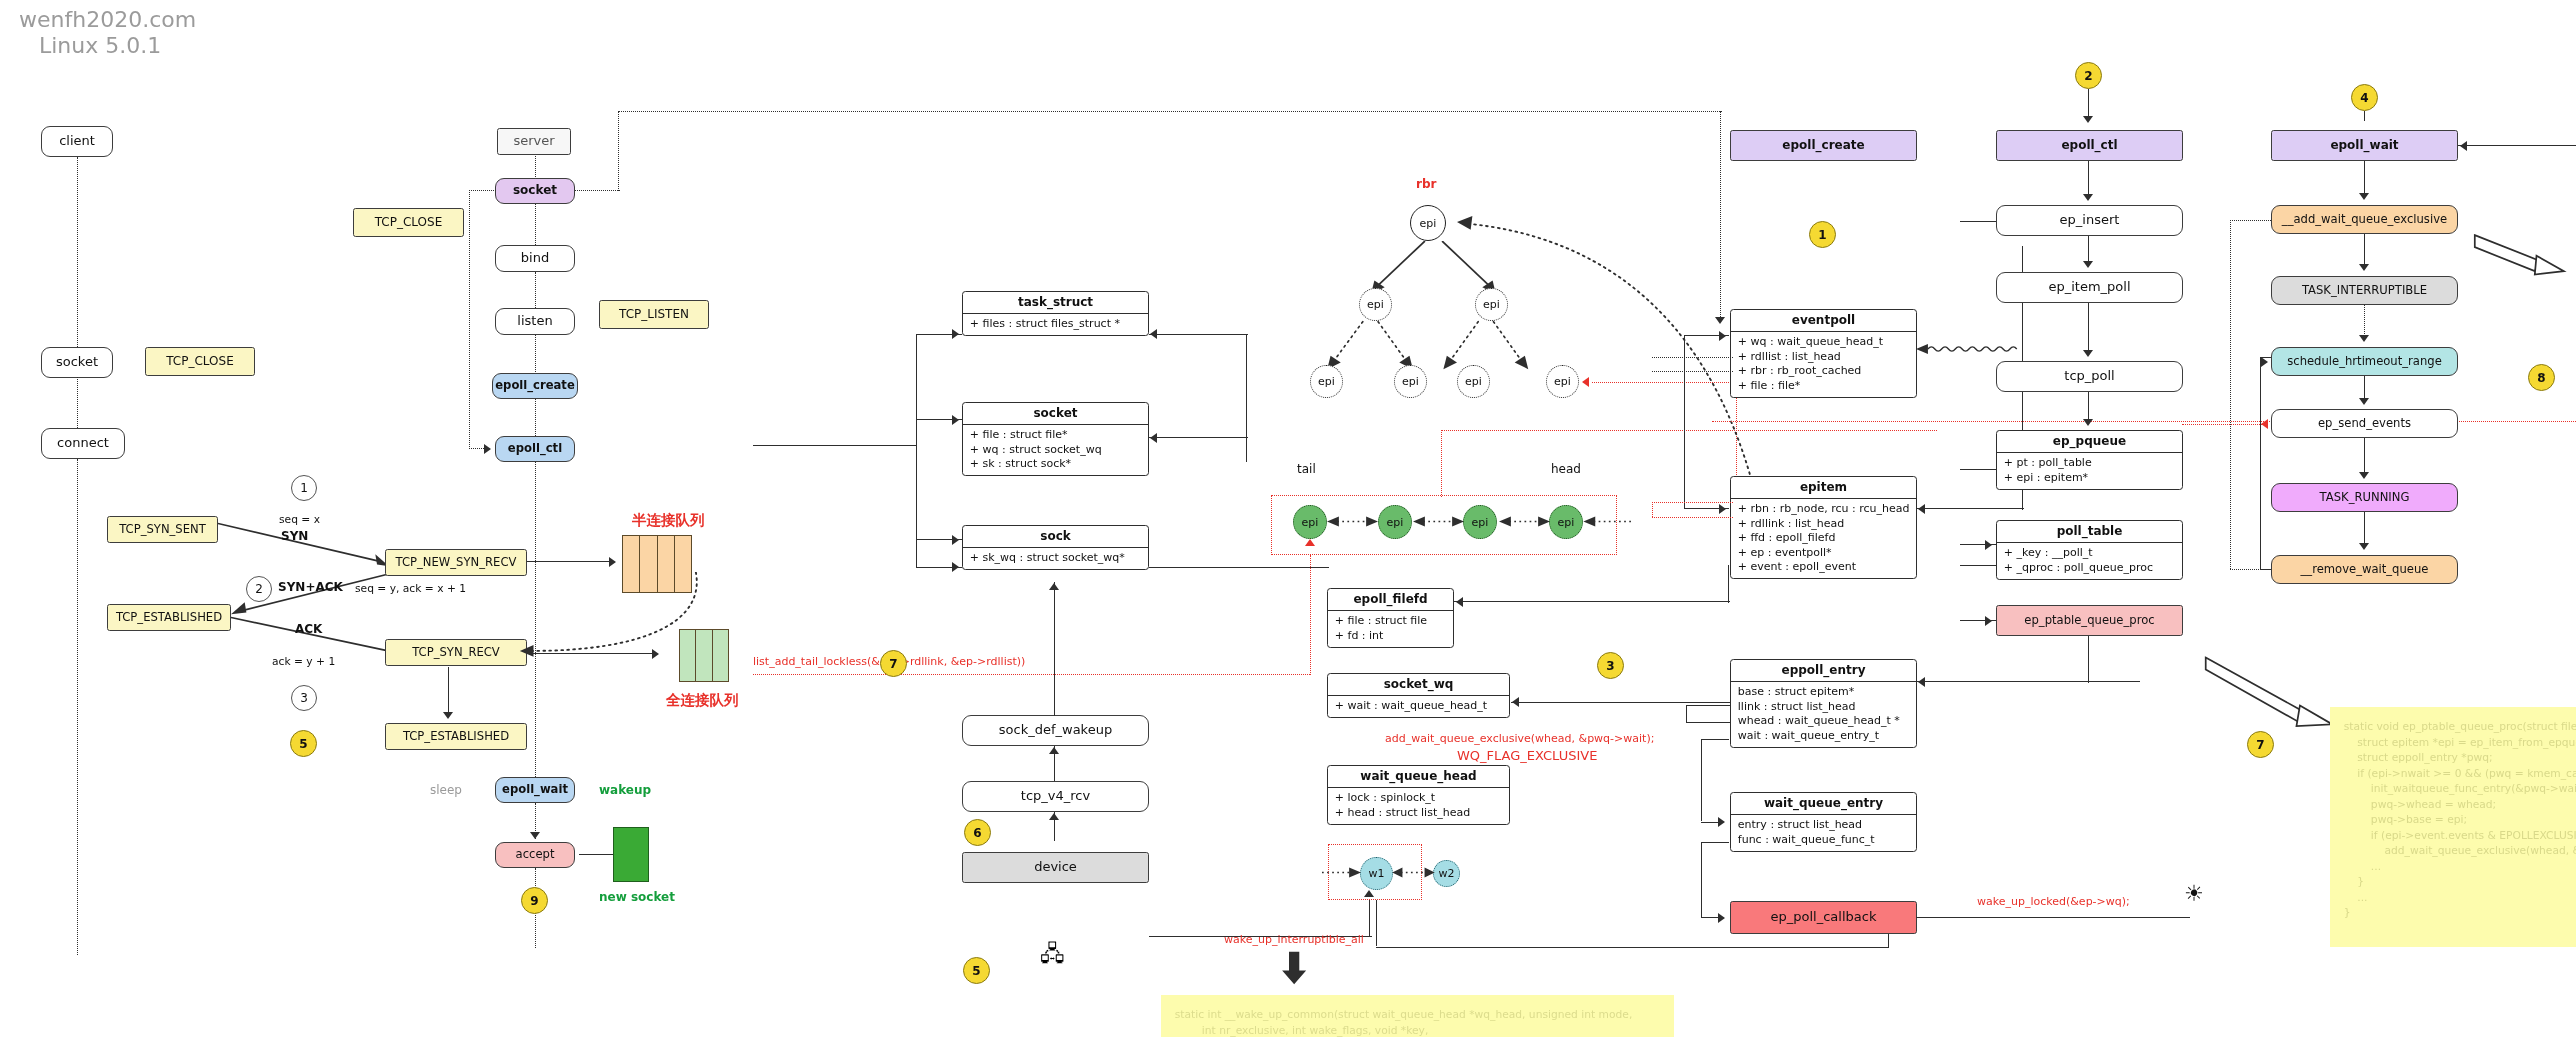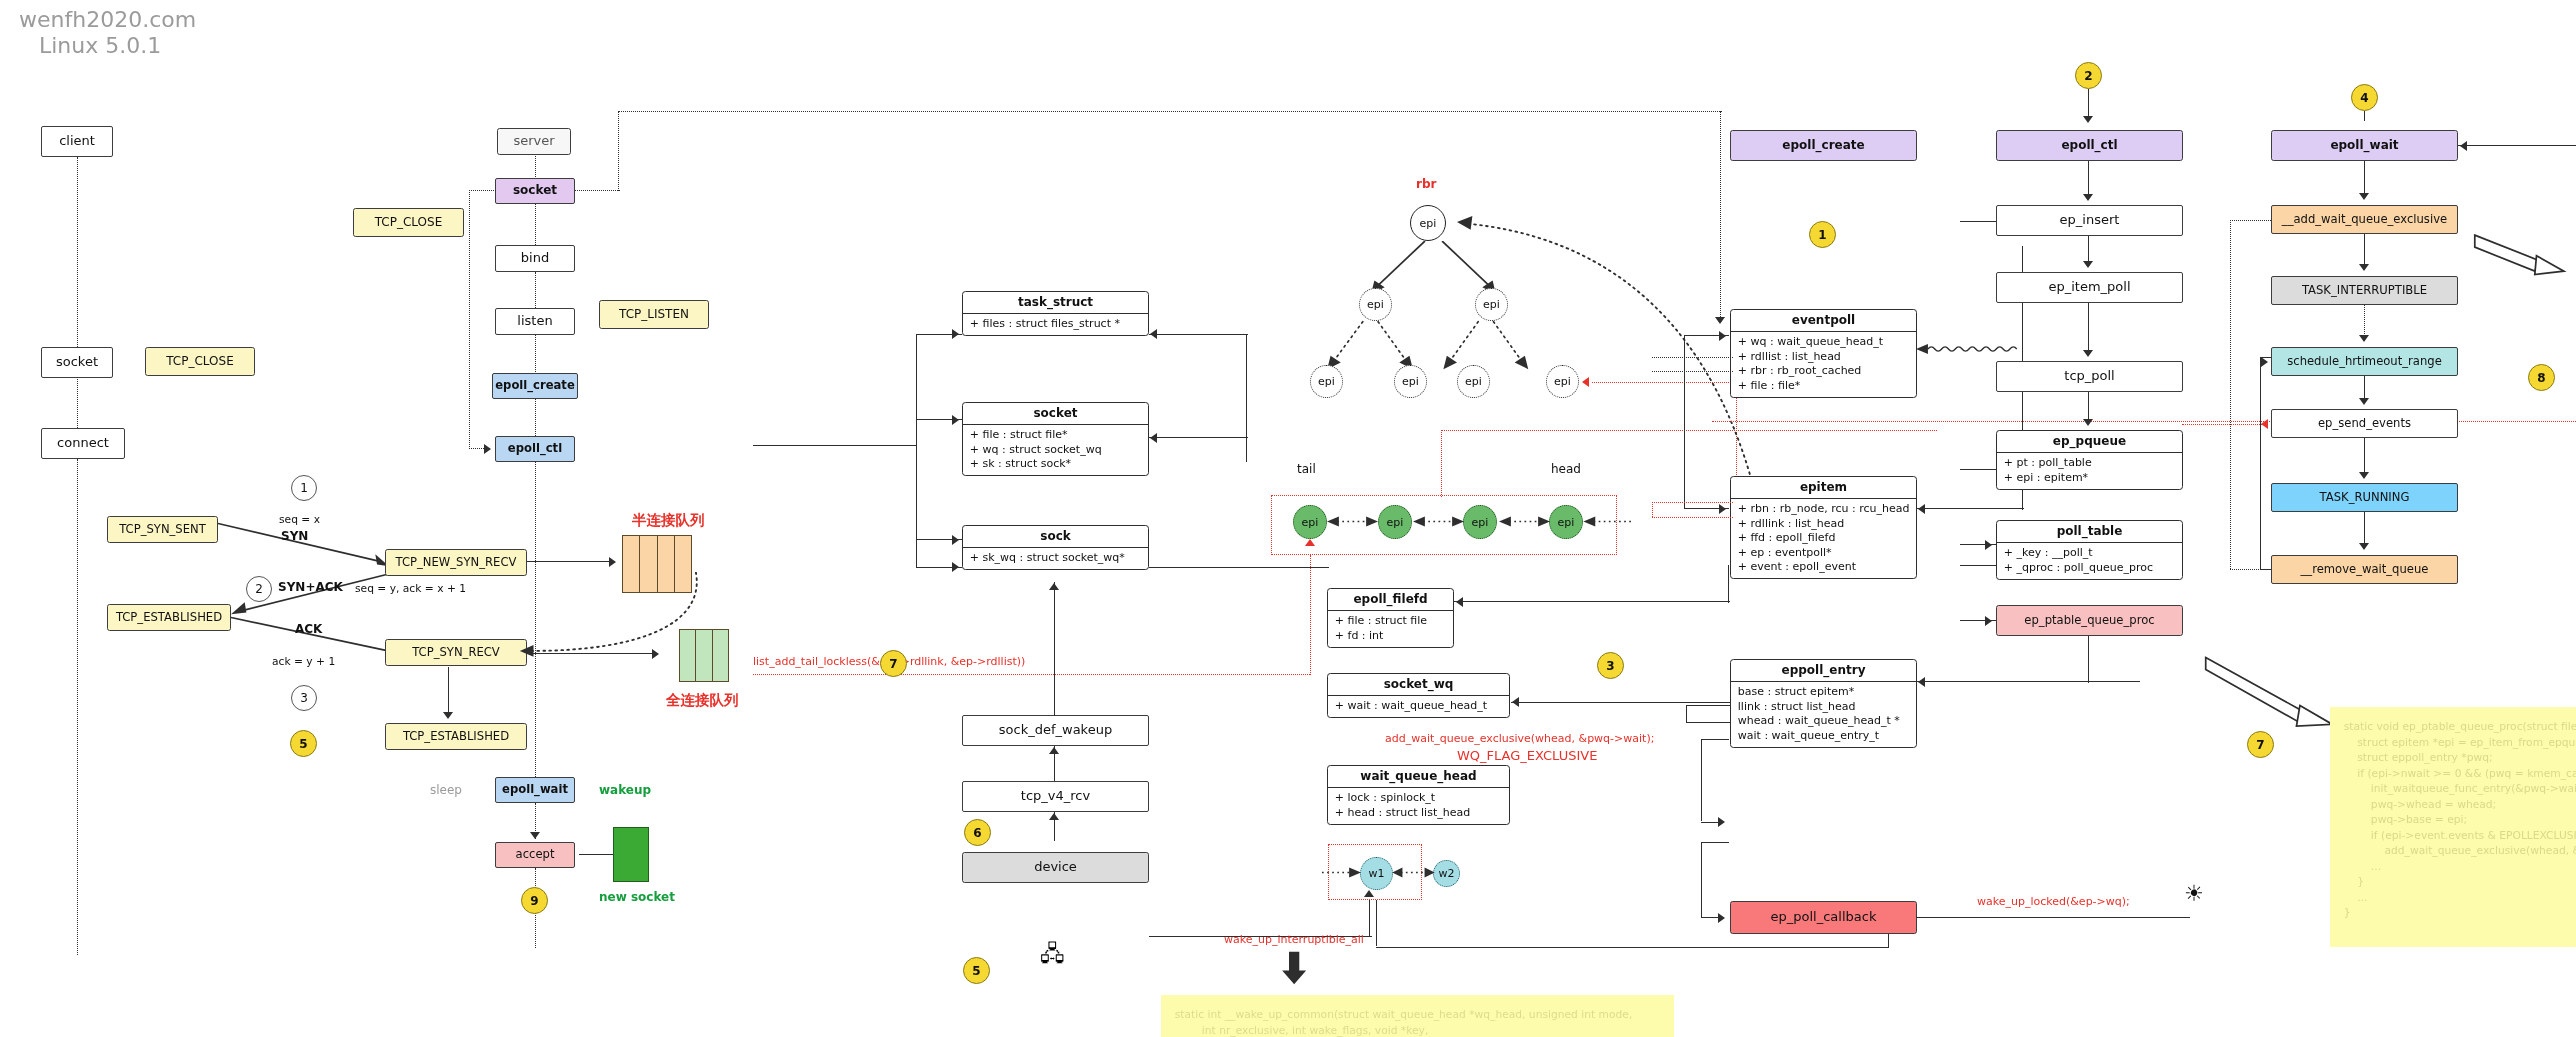--- a/index.html
+++ b/index.html
@@ -8,30 +8,30 @@
   #canvas{position:relative;width:2576px;height:1037px;background:#ffffff;overflow:hidden;}
   .abs{position:absolute;box-sizing:border-box;}
 
   
   .node{
     border:1.7px solid #3d3d3d;background:#fff;
     display:flex;align-items:center;justify-content:center;
     text-align:center;color:#111;font-size:13px;line-height:1.15;
     border-radius:2.6px;
   }
-  .node.round{border-radius:2px;}
+  .node.round{border-radius:9px;}
   .node.plain{background:#f7f7f7;}
   .node.purple{background:#e3c8f0;font-weight:bold;}
   .node.purple2{background:#ddcdf5;font-weight:bold;}
   .node.blue{background:#b9d7f2;font-weight:bold;}
   .node.yellowbox{background:#fbf6c4;}
   .node.orange{background:#fbd5a5;}
   .node.gray{background:#dcdcdc;}
   .node.cyan{background:#b3e5e5;}
-  .node.green{background:#7dd3fc;}
+  .node.green{background:#f0abfc;}
   .node.red{background:#f9797b;}
   .node.pink{background:#f8c0c0;}
 
   
   .struct{border:1.7px solid #2e2e2e;background:#fff;border-radius:3.4px;overflow:hidden;}
   .struct .t{
     text-align:center;font-weight:bold;font-size:12px;padding:3.4px 5.1px;
     border-bottom:1.7px solid #2e2e2e;color:#111;
   }
   .struct .b{padding:3.4px 6.8px;font-size:11px;color:#111;line-height:1.32;}
@@ -453,20 +453,27 @@
   <div class="abs struct" style="left:1730px;top:659px;width:187px;">
     <div class="t">eppoll_entry</div>
     <div class="b">
       <div>base : struct epitem*</div>
       <div>llink : struct list_head</div>
       <div>whead : wait_queue_head_t *</div>
       <div>wait : wait_queue_entry_t</div>
     </div>
   </div>
 
+  <div class="abs struct" style="left:1730px;top:792px;width:187px;">
+    <div class="t">wait_queue_entry</div>
+    <div class="b">
+      <div>entry : struct list_head</div>
+      <div>func : wait_queue_func_t</div>
+    </div>
+  </div>
 
   <div class="abs node red" style="left:1730px;top:901px;width:187px;height:33px;">ep_poll_callback</div>
   <div class="abs lbl redplain" style="left:1977px;top:895px;font-size:11px;">wake_up_locked(&amp;ep-&gt;wq);</div>
   <div class="abs ln lnh" style="left:1916px;top:917px;width:274px;"></div>
   <div class="abs sun" style="left:2184px;top:881px;">☀</div>
 
   <div class="abs ln lnh" style="left:1686px;top:705px;width:44px;"></div>
   <div class="abs ln lnh" style="left:1686px;top:722px;width:44px;"></div>
   <div class="abs ln lnv" style="left:1686px;top:705px;height:17px;"></div>
   <div class="abs ln lnv" style="left:1701px;top:739px;height:82px;"></div>

